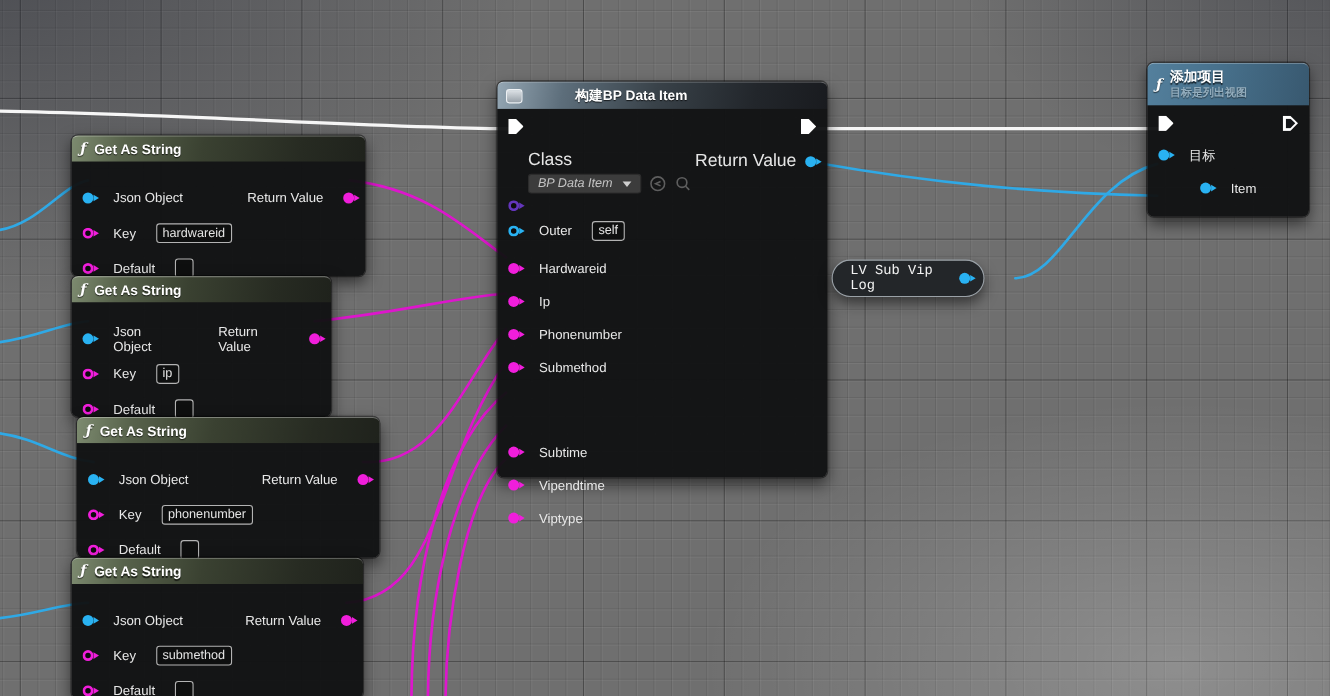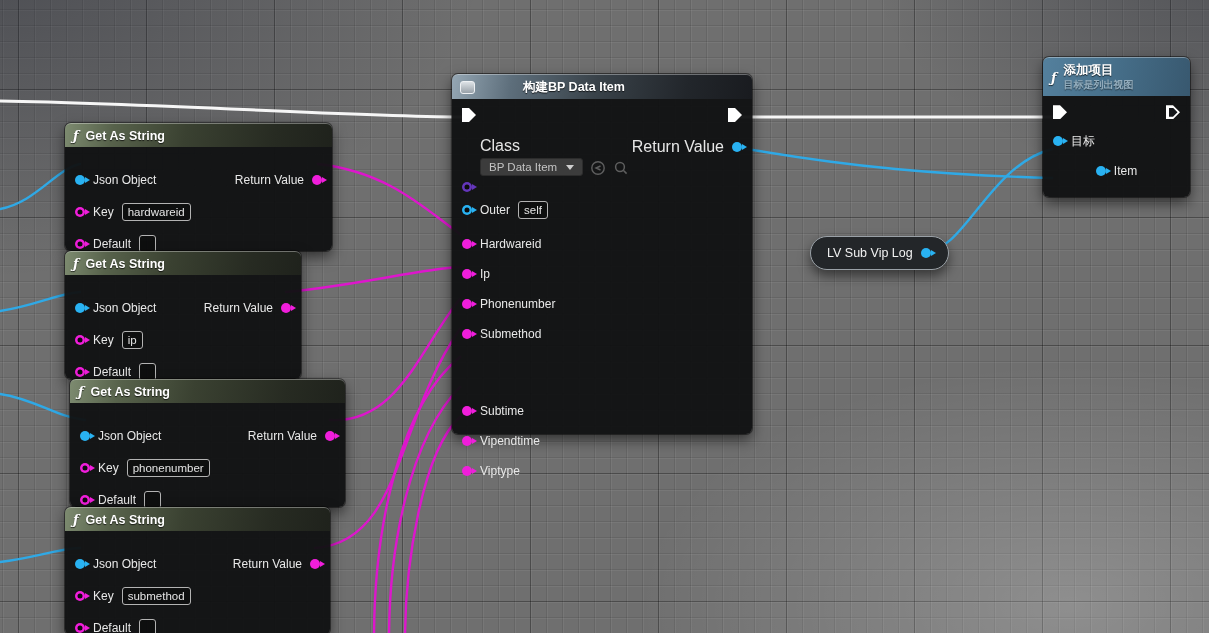--- a/index.html
+++ b/index.html
@@ -44,21 +44,21 @@
   .hdr-green{background:linear-gradient(100deg,#7d8b70 0%,#57624b 18%,#3a4131 45%,#272b22 78%,#1f221c 100%);}
   .hdr-steel{background:linear-gradient(100deg,#95a7b4 0%,#5d6e7b 20%,#394249 48%,#22262b 78%,#191b1f 100%);}
   .hdr-blue{background:linear-gradient(100deg,#54809d 0%,#47708b 45%,#38586f 100%);height:auto;padding:5px 8px;}
   .hdr .fx{font-family:"DejaVu Serif",serif;font-style:italic;font-weight:bold;font-size:13px;line-height:1;}
   .hdr-stack{display:flex;flex-direction:column;line-height:1.25;}
   .hdr-sub{font-weight:bold;font-size:10px;color:#93adbd;text-shadow:0 1px 1px rgba(0,0,0,0.5);}
   .sicon{width:15px;height:13px;border-radius:3px;flex:none;
     background:linear-gradient(#dde2e6,#98a1a9);border:1px solid #eef1f4;}
 
   .body{position:relative;padding:17px 0 6px;}
-  .row{display:flex;align-items:center;gap:8px;padding:0 10px;height:32px;}
+  .row{display:flex;align-items:center;gap:18px;padding:0 10px;height:32px;}
   .row .lbl{font-size:12px;color:#e8e8e8;}
   .spacer{flex:1;}
 
   .pin{position:relative;width:10px;height:10px;border-radius:50%;flex:none;}
   .pin::after{content:"";position:absolute;left:10px;top:2px;width:0;height:0;
     border-left:5px solid var(--c);border-top:3px solid transparent;border-bottom:3px solid transparent;}
   .pin.filled{background:var(--c);}
   .pin.hollow{background:rgba(8,8,8,0.65);box-shadow:inset 0 0 0 2.5px var(--c);}
   .c-str{--c:#f01edb;}
   .c-obj{--c:#29b2f2;}
@@ -69,21 +69,21 @@
     clip-path:polygon(0 0,50% 0,100% 50%,50% 100%,0 100%);}
   .exec.hollow em{position:absolute;left:2.5px;top:2.5px;width:9px;height:9px;background:#141619;
     clip-path:polygon(0 0,50% 0,100% 50%,50% 100%,0 100%);}
 
   .ibox{min-width:17px;height:18px;border:1px solid #b3b3b3;border-radius:3px;
     background:rgba(0,0,0,0.28);color:#e4e4e4;font-size:11.5px;
     display:inline-flex;align-items:center;padding:0 5px;}
 
   .class-line{display:flex;align-items:flex-start;padding:0 10px;margin-top:10px;height:46px;}
   .class-stack{display:flex;flex-direction:column;gap:3px;margin-left:18px;}
-  .dd-row{display:flex;align-items:flex-end;gap:7px;}
+  .dd-row{display:flex;align-items:center;gap:7px;font-style:italic;}
   .dd{display:inline-flex;align-items:center;gap:9px;background:#3c3c3c;border:1px solid #2c2c2c;
     border-radius:3px;padding:2px 8px;color:#c3c3c3;font-size:11.5px;cursor:default;}
   .chev{width:0;height:0;border-left:4px solid transparent;border-right:4px solid transparent;
     border-top:5px solid #cfcfcf;}
   .ghost-ic{flex:none;opacity:0.75;}
   .rv-group{display:flex;align-items:center;gap:8px;margin-top:1px;}
 
   .pill{
     position:absolute;z-index:2;display:flex;align-items:center;gap:8px;
     padding:0 12px 0 16px;height:34px;border-radius:17px;
@@ -293,21 +293,21 @@
         <span class="pin filled c-str"></span>
         <span class="lbl">Vipendtime</span>
       </div>
       <div class="row" style="height:30px;">
         <span class="pin filled c-str"></span>
         <span class="lbl">Viptype</span>
       </div>
     </div>
   </div>
 
-  <div class="pill" style="left:810px;top:236px;width:139px;">
+  <div class="pill" style="left:756px;top:236px;width:139px;font-family:Liberation Mono, monospace;">
     <span>LV Sub Vip Log</span>
     <span class="pin filled c-obj"></span>
   </div>
 
   <div class="node" style="left:1043px;top:57px;width:147px;height:140px;">
     <div class="hdr hdr-blue">
       <span class="fx">ƒ</span>
       <span class="hdr-stack">
         <span>添加项目</span>
         <span class="hdr-sub">目标是列出视图</span>

